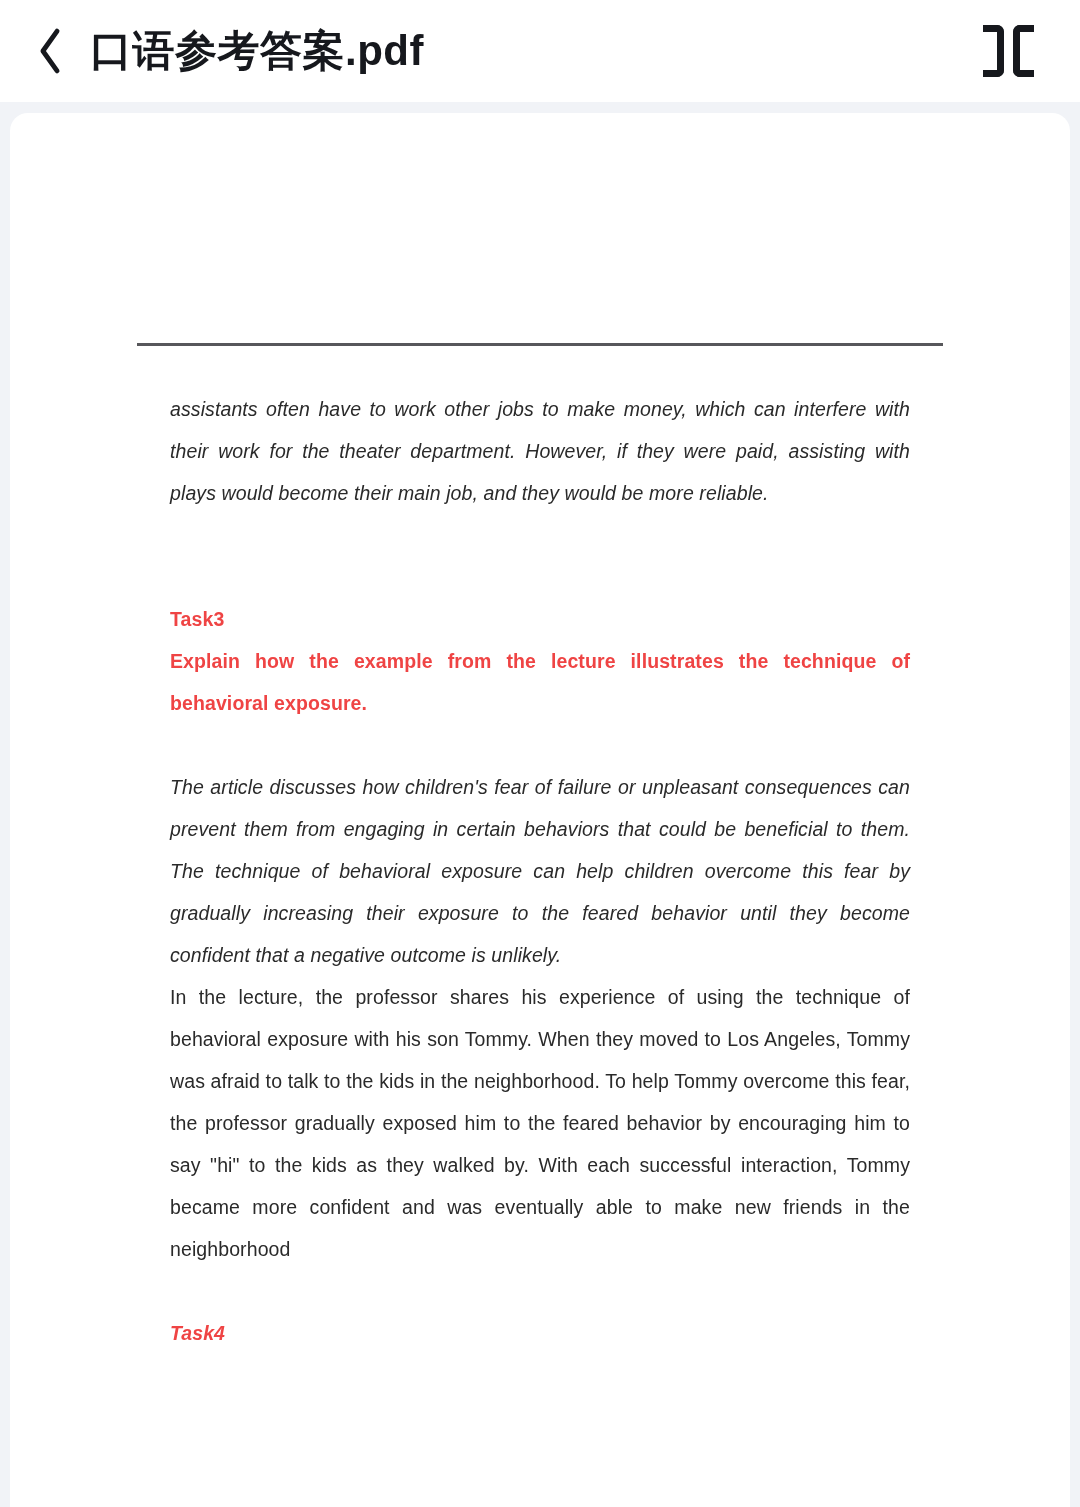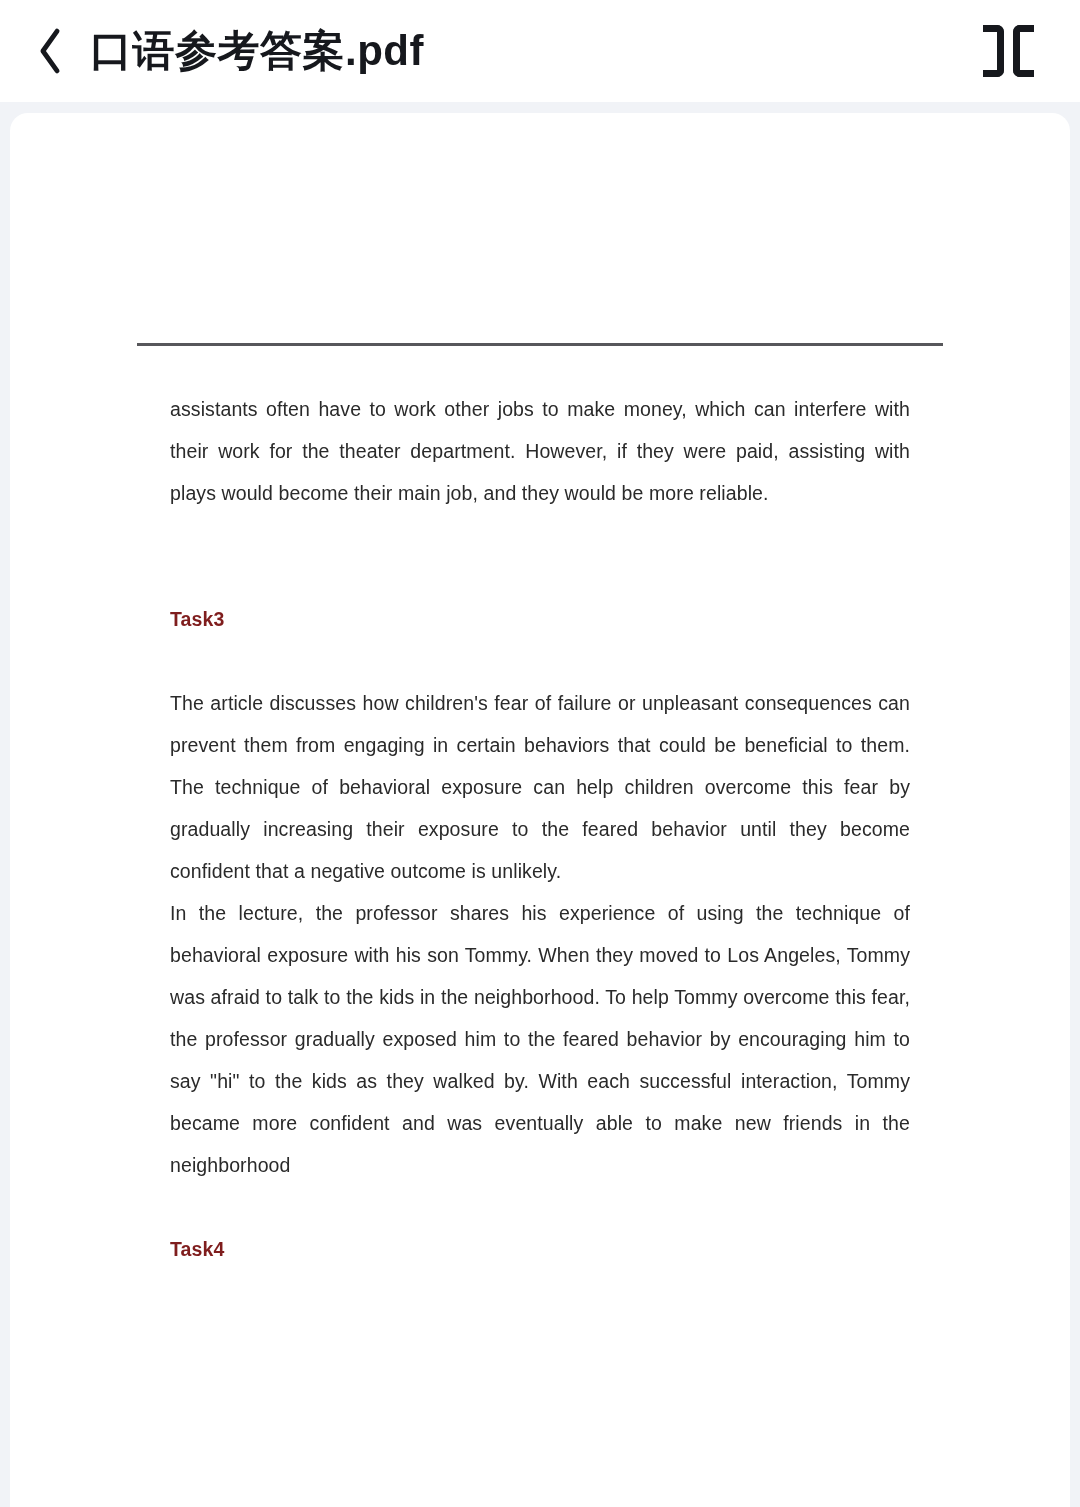--- a/index.html
+++ b/index.html
@@ -68,22 +68,22 @@
   }
   p.pdf-text {
     margin: 0 160px;
     width: 740px;
     font-size: 19.5px;
     line-height: 42px;
     text-align: justify;
     color: #2a2a2a;
     letter-spacing: 0.1px;
   }
-  p.pdf-text.bold { font-weight: bold; color: #7f1d1d; }
-  .gap-md { margin-top: 42px !important; }
+  p.pdf-text.bold { font-weight: bold; color: #ef4444; }
+  .gap-md { margin-top: 42px !important; font-style: italic; }
   .gap-xl { margin-top: 84px !important; }
 </style>
 </head>
 <body>
 
 <div class="screen">
 
   <header class="app-header">
     <button class="back-btn">
       <svg width="34" height="52" viewBox="0 0 24 36" fill="none">
@@ -101,20 +101,21 @@
 
     <div class="page-card">
 
       <div class="page-divider"></div>
 
       <p class="pdf-text gap-md">assistants often have to work other jobs to make money, which can interfere with their work for the theater department. However, if they were paid, assisting with plays would become their main job, and they would be more reliable.</p>
 
 
       <p class="pdf-text bold gap-xl">Task3</p>
 
+      <p class="pdf-text bold">Explain how the example from the lecture illustrates the technique of behavioral exposure.</p>
 
       <p class="pdf-text gap-md">The article discusses how children's fear of failure or unpleasant consequences can prevent them from engaging in certain behaviors that could be beneficial to them. The technique of behavioral exposure can help children overcome this fear by gradually increasing their exposure to the feared behavior until they become confident that a negative outcome is unlikely.</p>
 
       <p class="pdf-text">In the lecture, the professor shares his experience of using the technique of behavioral exposure with his son Tommy. When they moved to Los Angeles, Tommy was afraid to talk to the kids in the neighborhood. To help Tommy overcome this fear, the professor gradually exposed him to the feared behavior by encouraging him to say "hi" to the kids as they walked by. With each successful interaction, Tommy became more confident and was eventually able to make new friends in the neighborhood</p>
 
       <p class="pdf-text bold gap-md">Task4</p>
 
     </div>
 
   </main>

